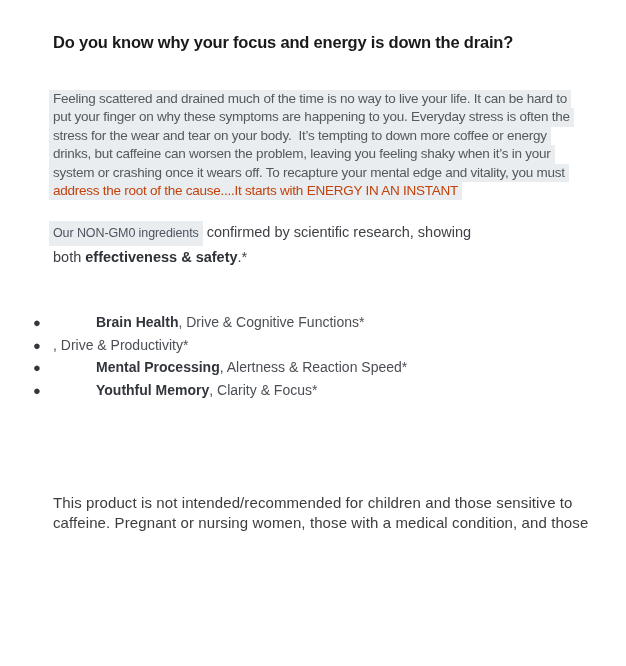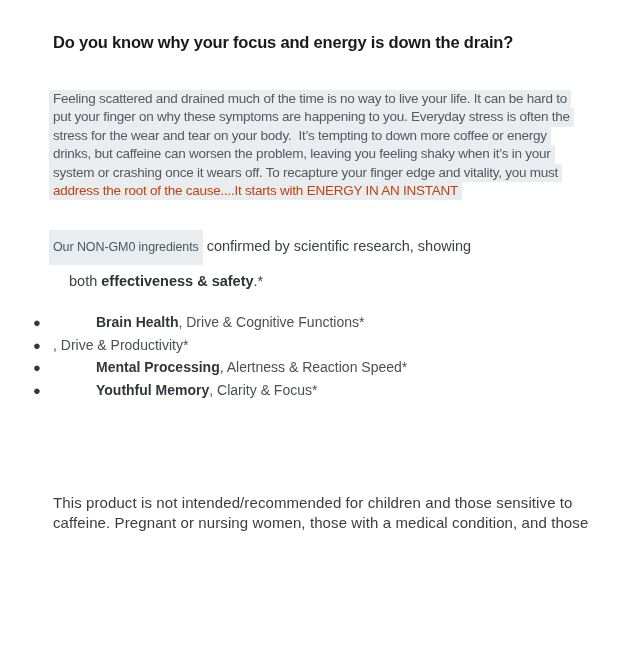--- a/index.html
+++ b/index.html
@@ -47,38 +47,37 @@
     line-height: 18.4px;
     padding: 0 4px;
     white-space: pre;
     margin-top: 20px;
   }
 
   
   .ingredients {
     position: absolute;
     left: 49px;
-    top: 230px;
+    top: 221px;
     font-size: 14.5px;
-    line-height: 32px;
+    line-height: 22px;
     color: #3e4246;
     white-space: nowrap;
   }
   .ingredients .hl-small {
     display: inline-block;
     background: var(--hl, #e9edf0);
     color: #4d555e;
     font-size: 12.5px;
     letter-spacing: -0.1px;
     padding: 1px 4px 2px 4px;
     vertical-align: baseline;
   }
   .ingredients .line2 {
     padding-left: 4px;
-    margin-left: 16px;
   }
   .ingredients .bold {
     font-weight: bold;
     color: #2e3236;
   }
 
   
   .benefits {
     position: absolute;
     left: 33px;
@@ -124,21 +123,21 @@
 
 <div class="page">
 
   <div class="headline" style="color: rgb(26, 26, 28);">Do you know why your focus and energy is down the drain?</div>
 
   <div class="intro">
     <div class="line"><span style="color: rgb(85, 88, 92);">Feeling scattered and drained much of the time is no way to live your life. It can be hard to</span></div>
     <div class="line"><span style="color: rgb(85, 88, 92);">put your finger on why these symptoms are happening to you. Everyday stress is often the</span></div>
     <div class="line"><span style="color: rgb(85, 88, 92);">stress for the wear and tear on your body.  It’s tempting to down more coffee or energy</span></div>
     <div class="line"><span style="color: rgb(85, 88, 92);">drinks, but caffeine can worsen the problem, leaving you feeling shaky when it’s in your</span></div>
-    <div class="line"><span style="color: rgb(85, 88, 92);">system or crashing once it wears off. To recapture your finger edge and vitality, you must</span></div>
+    <div class="line"><span style="color: rgb(85, 88, 92);">system or crashing once it wears off. To recapture your mental edge and vitality, you must</span></div>
     <div class="line"><span style="color: #c2410c;">address the root of the cause....It starts with ENERGY IN AN INSTANT</span></div>
   </div>
 
   <div class="ingredients">
     <div class="line1"><span class="hl-small">Our NON-GM0 ingredients</span><span> confirmed by scientific research, showing</span></div>
     <div class="line2"><span>both </span><span class="bold">effectiveness &amp; safety</span><span>.*</span></div>
   </div>
 
   <div class="benefits">
     <div class="benefit">

